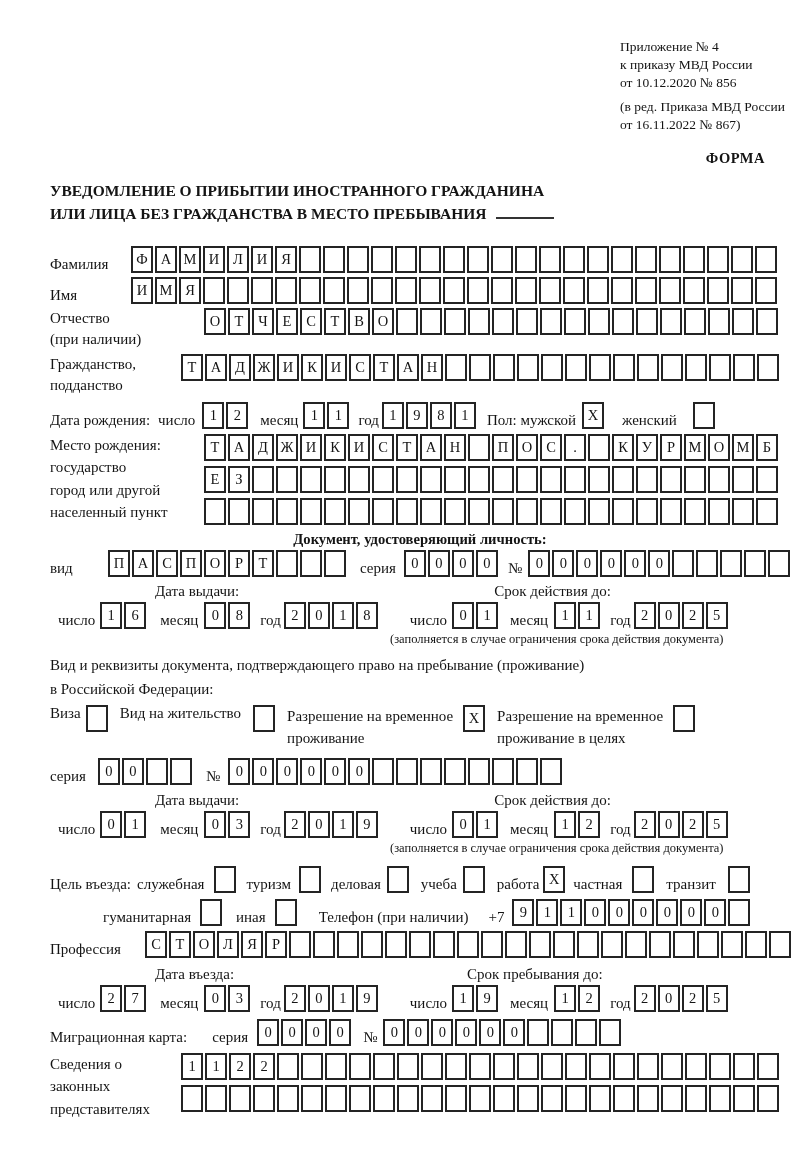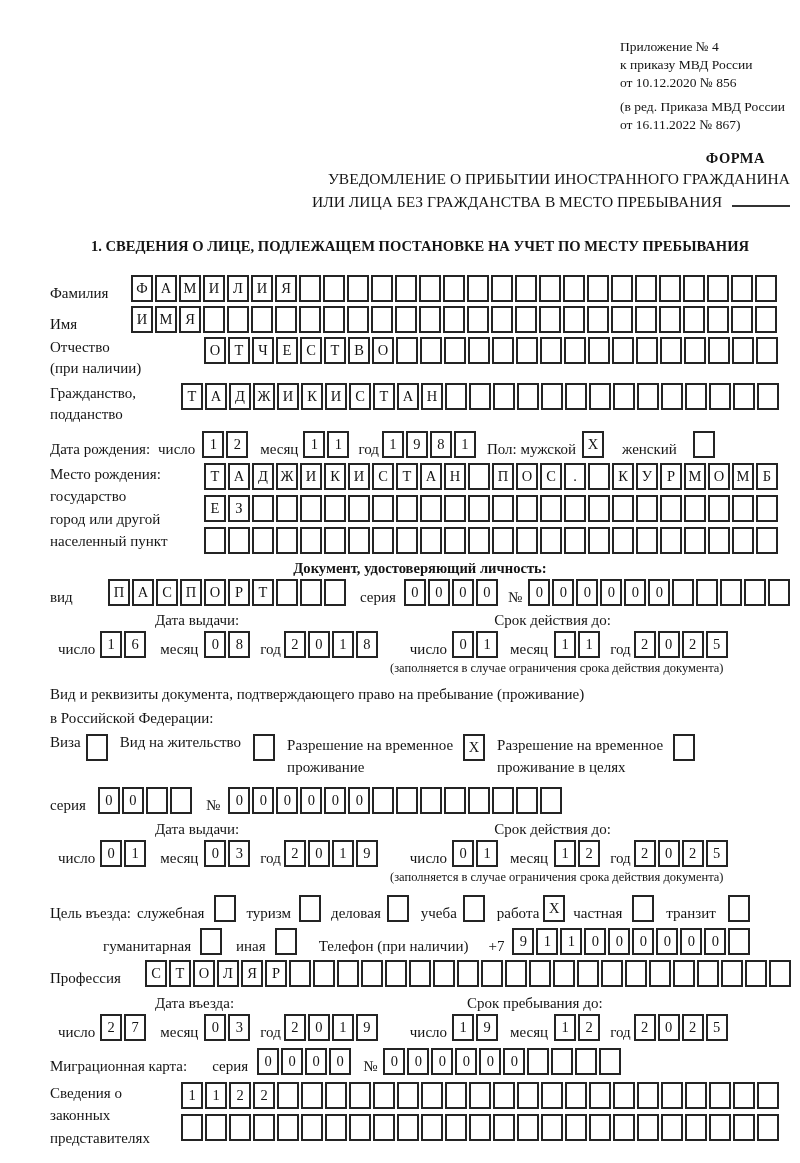--- a/index.html
+++ b/index.html
@@ -2,21 +2,21 @@
 <html><head>
 <meta charset="utf-8">
 <style>
   *{box-sizing:border-box;margin:0;padding:0}
   html,body{background:#fff}
   body{width:800px;height:1163px;overflow:hidden;font-family:"Liberation Serif","DejaVu Serif",serif;color:#141414;font-size:15px}
   .page{padding:38px 10px 0 50px}
   .topnote{margin-left:570px;font-size:13.5px;line-height:1.32}
   .topnote .grp2{margin-top:7px}
   .forma{margin-top:16px;padding-right:25px;text-align:right;font-weight:bold;font-size:14.5px;letter-spacing:.5px}
-  .title{text-align:right;font-weight:normal;font-size:15.5px;line-height:1.5}
+  .title{margin-top:12px;text-align:left;font-weight:bold;font-size:15.5px;line-height:1.5}
   .blankline{display:inline-block;width:58px;border-bottom:2px solid #333;margin-left:10px}
   .sechead{margin-top:24px;text-align:center;font-weight:bold;font-size:14.6px}
   .row{display:flex;align-items:flex-end;margin-top:4px}
   .row.start{align-items:flex-start}
   .bxs{display:flex;flex:none}
   .bx{flex:none;width:22px;height:27px;border:2px solid #242424;margin-right:2px;display:flex;align-items:center;justify-content:center;font-size:14.5px}
   .lbl{flex:none;white-space:nowrap}
   .lines{flex:none;line-height:21px}
   .lines22{flex:none;line-height:22.5px}
   .note{font-size:12.5px}
@@ -39,21 +39,20 @@
     <div>от 16.11.2022 № 867)</div>
   </div>
 
   <div class="forma">ФОРМА</div>
 
   <div class="title">
     <div>УВЕДОМЛЕНИЕ О ПРИБЫТИИ ИНОСТРАННОГО ГРАЖДАНИНА</div>
     <div><span>ИЛИ ЛИЦА БЕЗ ГРАЖДАНСТВА В МЕСТО ПРЕБЫВАНИЯ</span><span class="blankline"></span></div>
   </div>
 
-  <div class="sechead">1. СВЕДЕНИЯ О ЛИЦЕ, ПОДЛЕЖАЩЕМ ПОСТАНОВКЕ НА УЧЕТ ПО МЕСТУ ПРЕБЫВАНИЯ</div>
 
   <div class="row" style="margin-top:20px">
     <span class="lbl" style="width:81px">Фамилия</span>
     <span class="bxs">
         <span class="bx">Ф</span>
         <span class="bx">А</span>
         <span class="bx">М</span>
         <span class="bx">И</span>
         <span class="bx">Л</span>
         <span class="bx">И</span>

